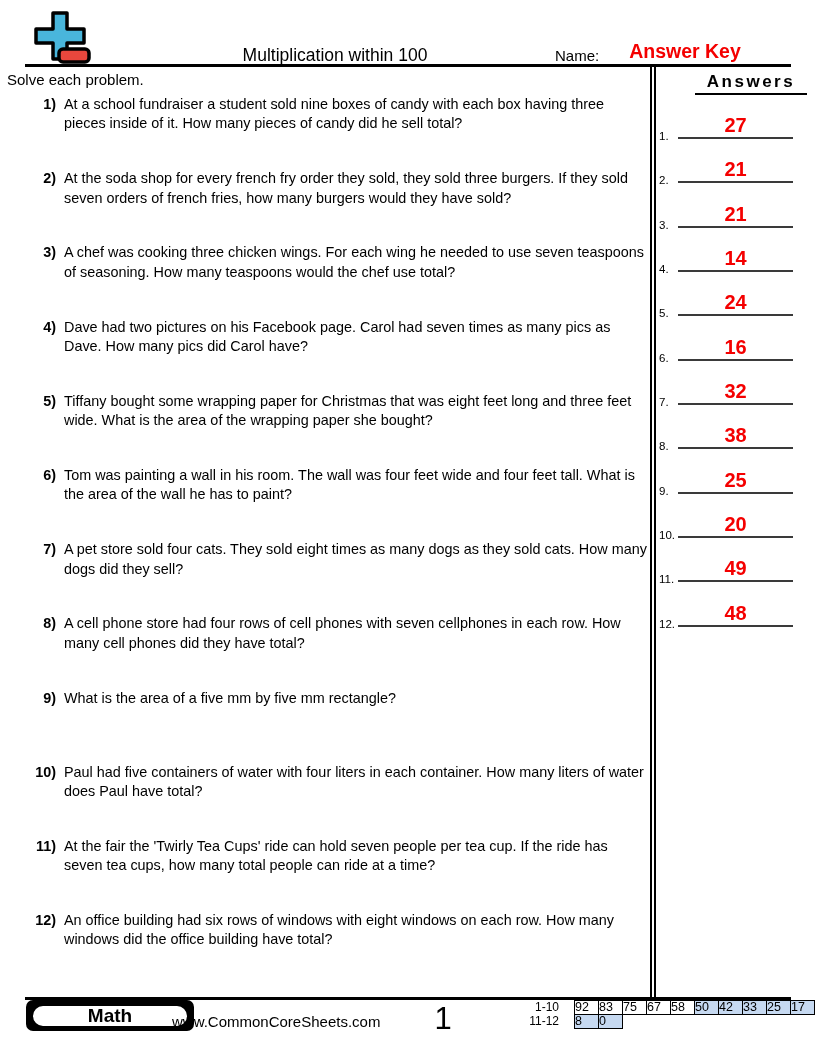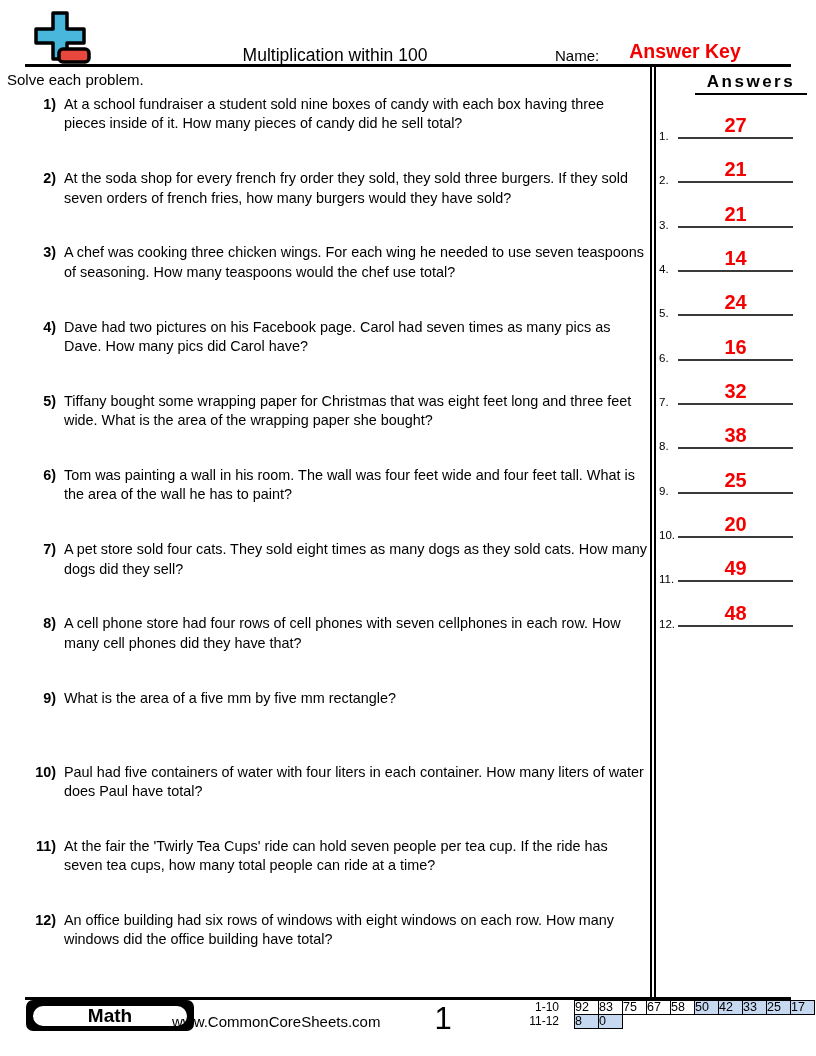--- a/index.html
+++ b/index.html
@@ -117,21 +117,21 @@
     <div class="question">
       <span class="qnum">6)</span>
       <span class="qtext">Tom was painting a wall in his room. The wall was four feet wide and four feet tall. What is the area of the wall he has to paint?</span>
     </div>
     <div class="question">
       <span class="qnum">7)</span>
       <span class="qtext">A pet store sold four cats. They sold eight times as many dogs as they sold cats. How many dogs did they sell?</span>
     </div>
     <div class="question">
       <span class="qnum">8)</span>
-      <span class="qtext">A cell phone store had four rows of cell phones with seven cellphones in each row. How many cell phones did they have that?</span>
+      <span class="qtext">A cell phone store had four rows of cell phones with seven cellphones in each row. How many cell phones did they have total?</span>
     </div>
     <div class="question">
       <span class="qnum">9)</span>
       <span class="qtext">What is the area of a five mm by five mm rectangle?</span>
     </div>
     <div class="question">
       <span class="qnum">10)</span>
       <span class="qtext">Paul had five containers of water with four liters in each container. How many liters of water does Paul have total?</span>
     </div>
     <div class="question">

